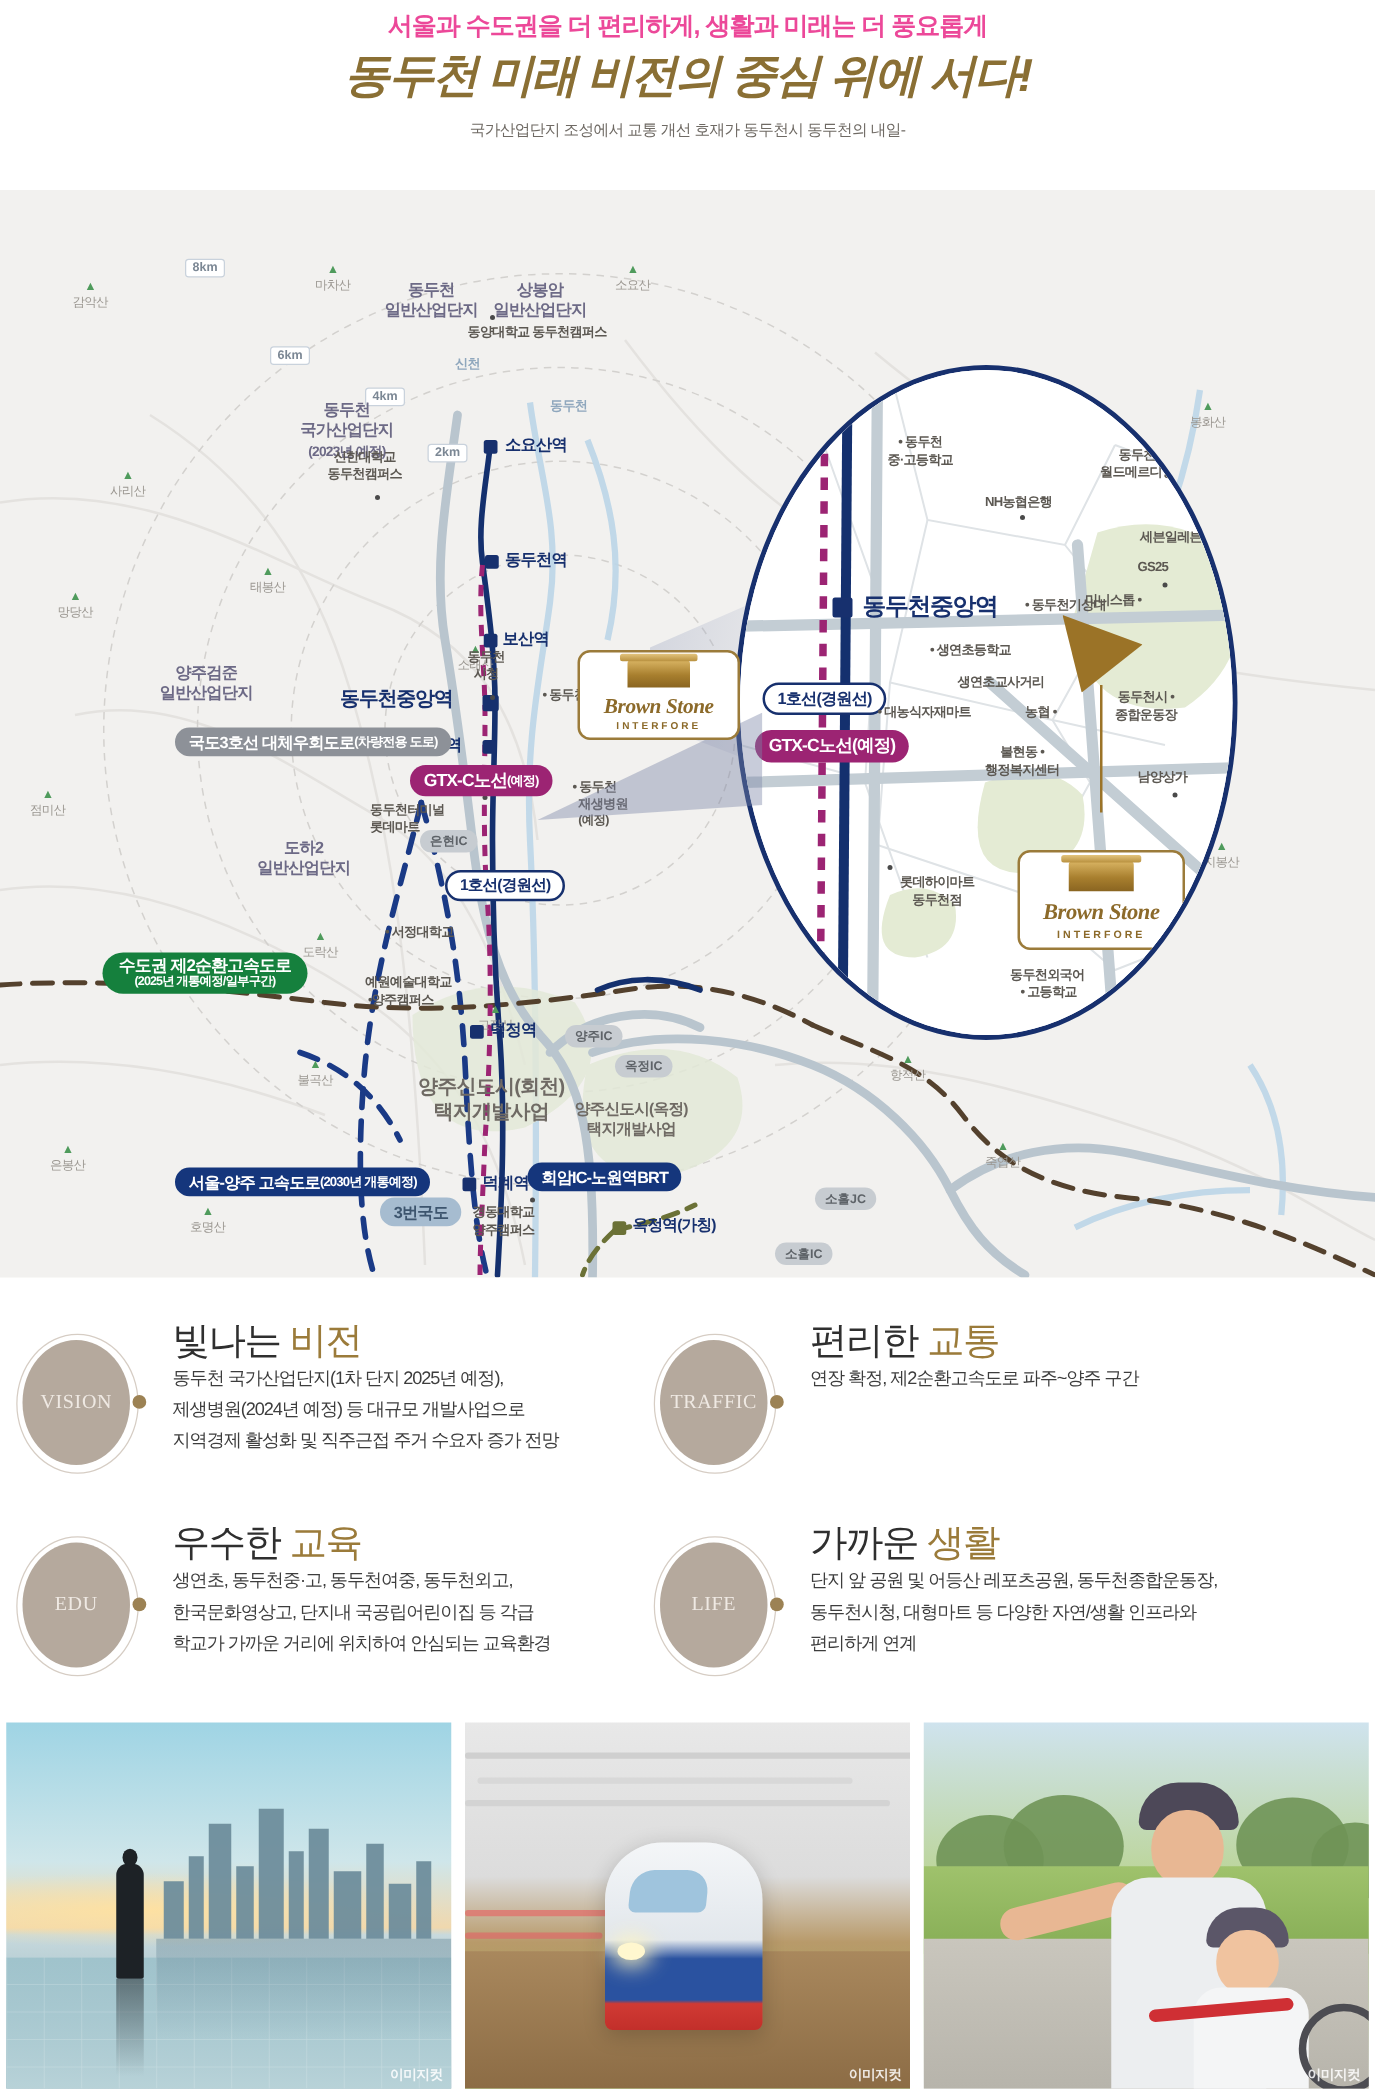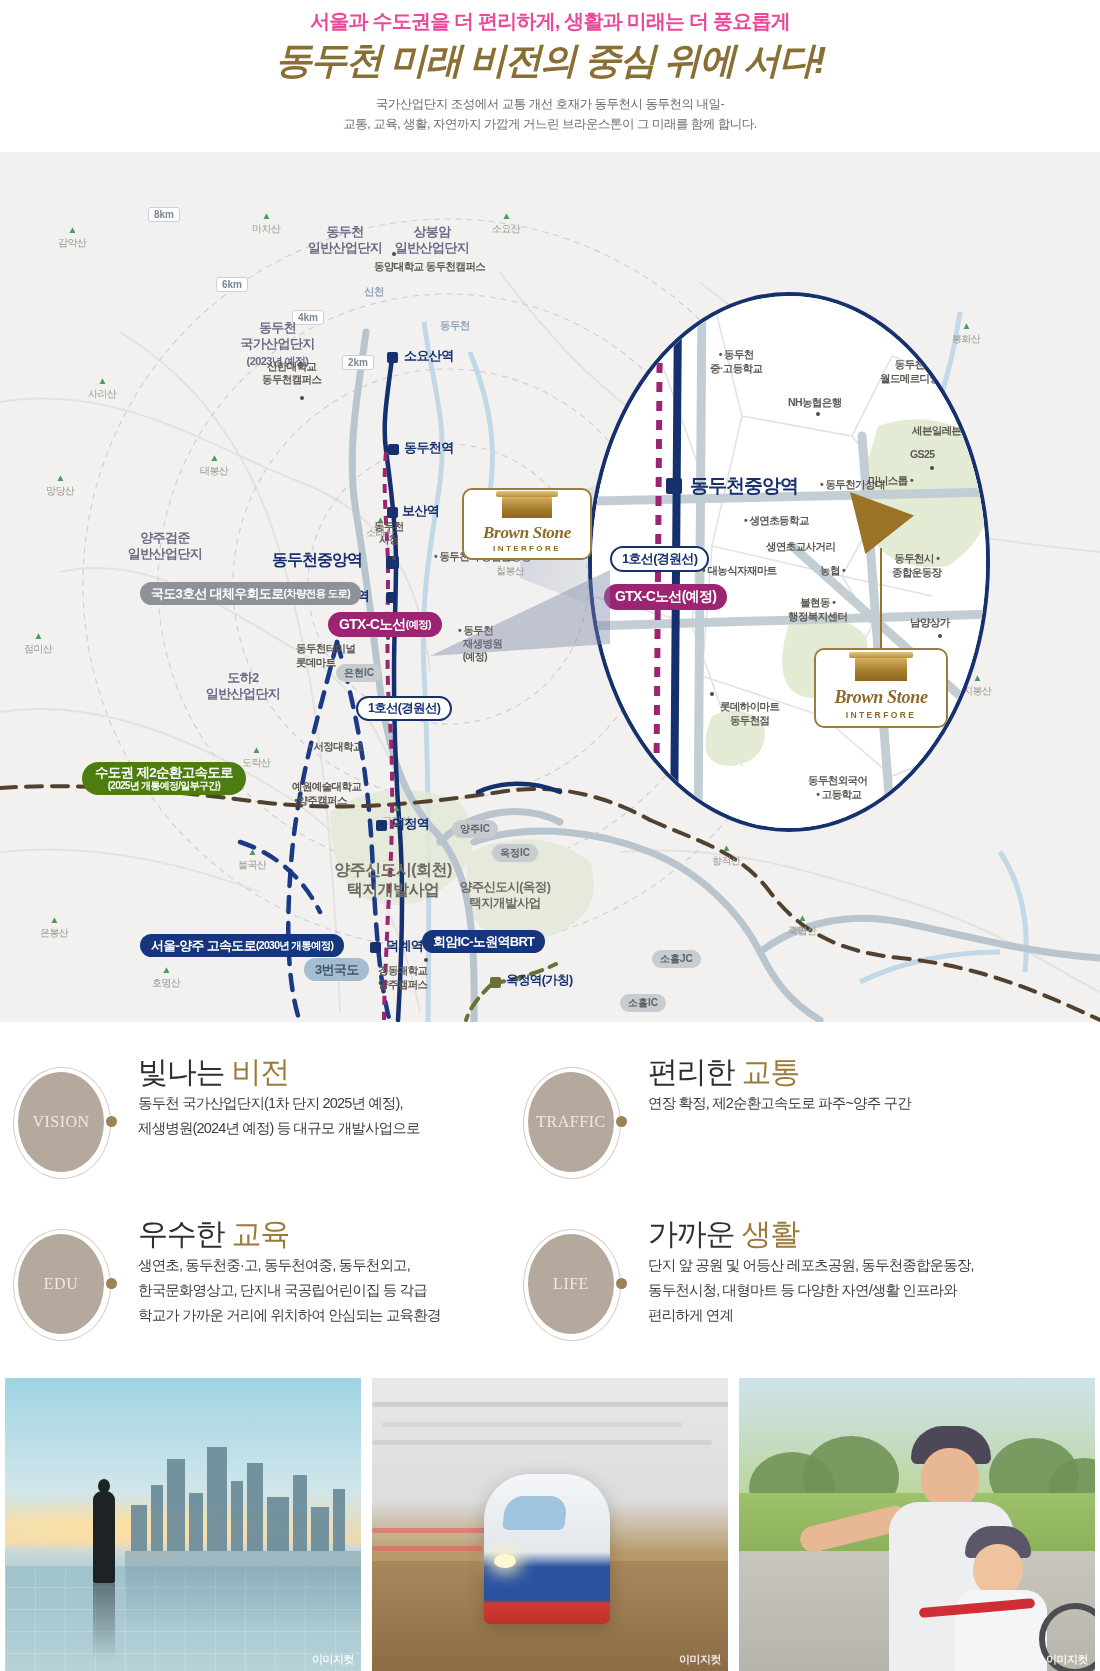--- a/index.html
+++ b/index.html
@@ -47,21 +47,21 @@
   
   .pill{
     position:absolute; border-radius:20px; color:#fff; font-weight:700;
     white-space:nowrap; display:flex; align-items:center; justify-content:center;
     letter-spacing:-0.7px; padding:0 11px; height:23px; font-size:13px;
   }
   .pill small{ font-size:10.5px; font-weight:700; }
   .pill-gray{ background:#8d9198; }
   .pill-purple{ background:#9c2473; }
   .pill-navy{ background:#15367c; }
-  .pill-brown{ background:#4d7c0f; height:33px; flex-direction:column; line-height:1.12;
+  .pill-brown{ background:#15803d; height:33px; flex-direction:column; line-height:1.12;
                justify-content:center; padding:0 13px; }
   .pill-blueline{ background:#a6bcd0; color:#3d556e; }
   .pill-outline{
     position:absolute; background:#fff; border:2px solid #17306e; color:#17306e;
     border-radius:20px; font-size:12.5px; font-weight:800; padding:2px 10px;
     white-space:nowrap; letter-spacing:-0.7px;
   }
   .ic-tag{
     position:absolute; background:#c7ccd1; color:#5e6368; border-radius:11px;
     font-size:10px; font-weight:700; padding:2px 8px; white-space:nowrap;
@@ -87,20 +87,21 @@
     background:linear-gradient(95deg, rgba(120,130,165,.55), rgba(190,196,214,.25));
     clip-path:polygon(0% 55%, 100% 0%, 100% 100%);
     z-index:10;
   }
 
   
   .bs-box{
     position:absolute; background:#fff; border:2px solid #9b7b3a; border-radius:10px;
     display:flex; flex-direction:column; align-items:center; justify-content:center;
     z-index:30;
+    margin-top:32px;
   }
   .bs-crown{
     width:56px; height:26px; background:linear-gradient(180deg,#d9b463,#a87f2e 55%,#8a6521);
     border-radius:3px 3px 0 0; position:relative;
   }
   .bs-crown:before{
     content:""; position:absolute; left:-6px; right:-6px; top:-5px; height:6px;
     background:linear-gradient(180deg,#e3c47d,#b9913f); border-radius:2px;
   }
   .bs-name{ font-family:"Liberation Serif","DejaVu Serif",serif; font-style:italic;
@@ -204,21 +205,20 @@
       border:6px solid #4c4c52; border-radius:50%; }
 </style>
 </head>
 <body>
 
 <div class="header">
   <div class="head-sub1">서울과 수도권을 더 편리하게, 생활과 미래는 더 풍요롭게</div>
   <div class="head-main">동두천 미래 비전의 중심 위에 서다!</div>
   <div class="head-desc">
     <div>국가산업단지 조성에서 교통 개선 호재가 동두천시 동두천의 내일-</div>
-    <div>교통, 교육, 생활, 자연까지 가깝게 거느린 브라운스톤이 그 미래를 함께 합니다.</div>
   </div>
 </div>
 
 <div class="map-wrap">
 
   <svg class="map-bg" width="1100" height="870">
     <rect width="1100" height="870" fill="#f2f1ef"></rect>
 
     <g stroke="#e4e2df" stroke-width="2" fill="none">
       <path d="M0,250 C120,230 220,300 300,330 C380,360 420,420 430,520"></path>
@@ -494,20 +494,21 @@
 
   <div class="fcard" style="left:10px; top:0;">
     <div class="fcircle">
         <span>VISION</span>
       </div>
     <div class="fdot"></div>
     <div class="ftitle"><span>빛나는 </span><em>비전</em></div>
     <div class="fbody">
       <div>동두천 국가산업단지(1차 단지 2025년 예정),</div>
       <div>제생병원(2024년 예정) 등 대규모 개발사업으로</div>
+      <div>지역경제 활성화 및 직주근접 주거 수요자 증가 전망</div>
     </div>
   </div>
 
   <div class="fcard" style="left:520px; top:0;">
     <div class="fcircle">
         <span>TRAFFIC</span>
       </div>
     <div class="fdot"></div>
     <div class="ftitle"><span>편리한 </span><em>교통</em></div>
     <div class="fbody">

